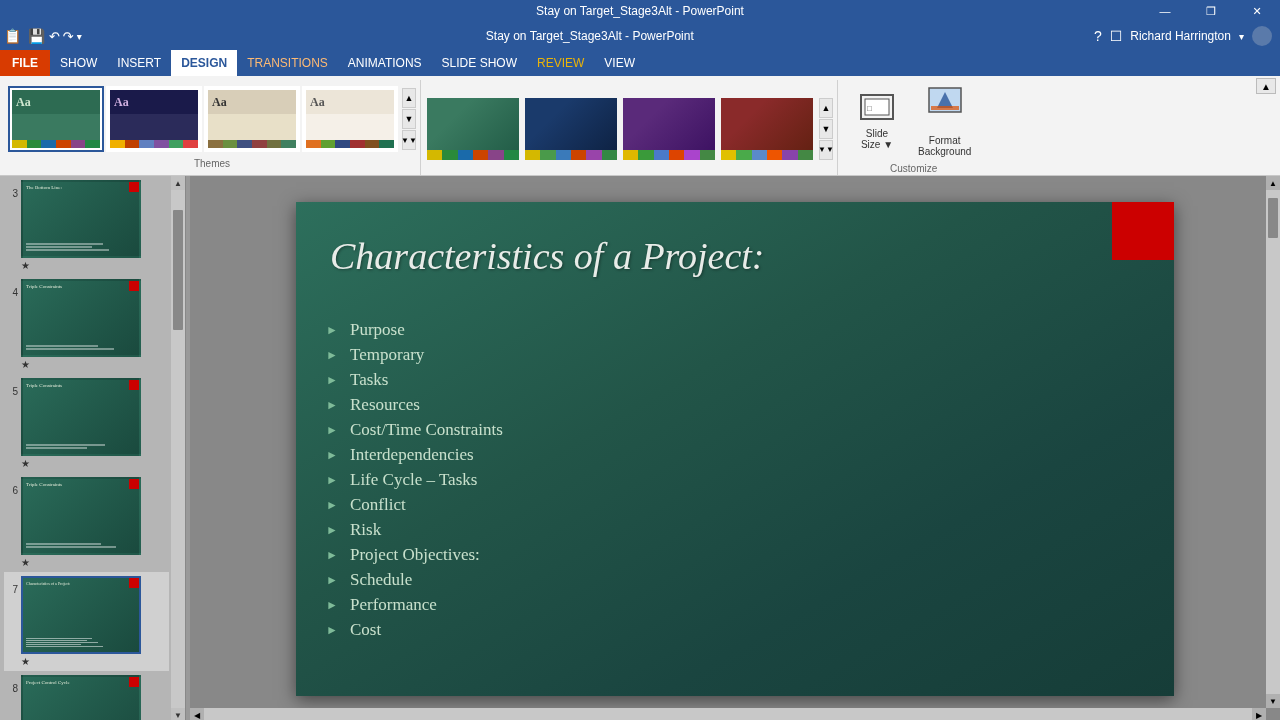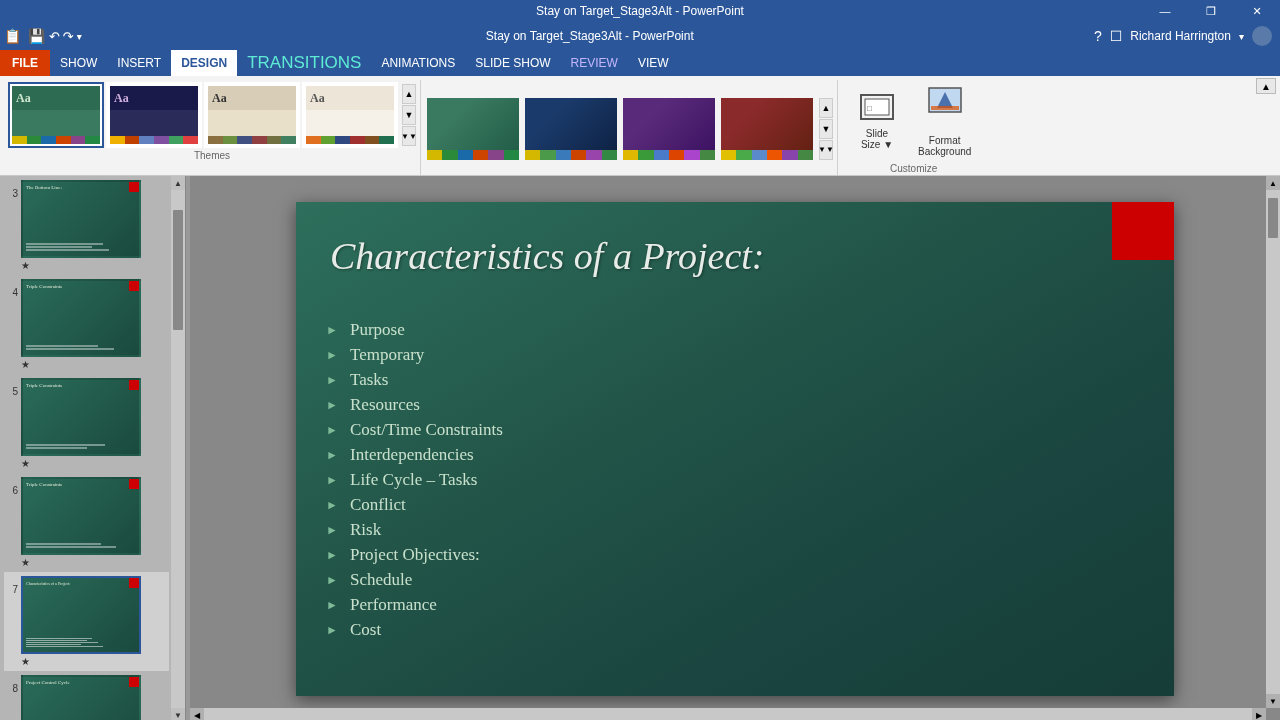--- a/index.html
+++ b/index.html
@@ -124,30 +124,30 @@
     </div>
   </div>
 
   <div style="display:flex; align-items:center; background:#2b579a; height:26px;">
     <div style="background:#d83b01; padding:4px 12px; color:white; font-size:12px; font-weight:bold; height:34px; display:flex; align-items:center; cursor:pointer;">
       <span>FILE</span>
     </div>
     <div style="padding:4px 10px; color:white; font-size:12px; height:26px; display:flex; align-items:center; cursor:pointer;">SHOW</div>
     <div style="padding:4px 10px; color:white; font-size:12px; height:26px; display:flex; align-items:center; cursor:pointer;">INSERT</div>
     <div style="padding:4px 10px; color:white; font-size:12px; height:26px; display:flex; align-items:center; cursor:pointer; background:white; color:#2b579a; font-weight:bold;">DESIGN</div>
-    <div style="padding:4px 10px; color:#5eead4; font-size:17px; height:26px; display:flex; align-items:center; cursor:pointer;">TRANSITIONS</div>
+    <div style="padding:4px 10px; color:#fdba74; font-size:12px; height:26px; display:flex; align-items:center; cursor:pointer;">TRANSITIONS</div>
     <div style="padding:4px 10px; color:white; font-size:12px; height:26px; display:flex; align-items:center; cursor:pointer;">ANIMATIONS</div>
     <div style="padding:4px 10px; color:white; font-size:12px; height:26px; display:flex; align-items:center; cursor:pointer;">SLIDE SHOW</div>
-    <div style="padding:4px 10px; color:#c4b5fd; font-size:12px; height:26px; display:flex; align-items:center; cursor:pointer;">REVIEW</div>
+    <div style="padding:4px 10px; color:#eab308; font-size:12px; height:26px; display:flex; align-items:center; cursor:pointer;">REVIEW</div>
     <div style="padding:4px 10px; color:white; font-size:12px; height:26px; display:flex; align-items:center; cursor:pointer;">VIEW</div>
   </div>
 
   <div id="ribbon-content" style="background:#f3f3f3; border-bottom:1px solid #c8c8c8; display:flex; align-items:stretch; height:100px; position:relative; padding: 4px 4px 0 4px;">
 
-    <div style="display:flex; flex-direction:column; flex:0 0 auto; border-right:1px solid #d0d0d0; padding: 2px 4px 12px 4px;">
+    <div style="display:flex; flex-direction:column; flex:0 0 auto; border-right:1px solid #d0d0d0; padding: 2px 4px 4px 4px;">
       <div style="display:flex; align-items:center; gap:2px; flex:1;">
 
         <div style="width:96px; height:66px; border:2px solid #2b579a; cursor:pointer; background:white; display:flex; align-items:center; justify-content:center; flex-direction:column; overflow:hidden;">
           <div style="width:88px; height:58px; background:#3a7a60; display:flex; flex-direction:column;">
             <div style="height:24px; background:#2d6b52; display:flex; align-items:center; padding:2px 4px; font-size:12px; font-family:Georgia,serif; color:#d0e8d0; font-weight:bold;">Aa</div>
             <div style="display:flex; height:8px; margin-top:auto;">
               <span style="flex:1; background:#d4b800;"></span>
               <span style="flex:1; background:#2a8a3a;"></span>
               <span style="flex:1; background:#1a6aaa;"></span>
               <span style="flex:1; background:#cc4400;"></span>

